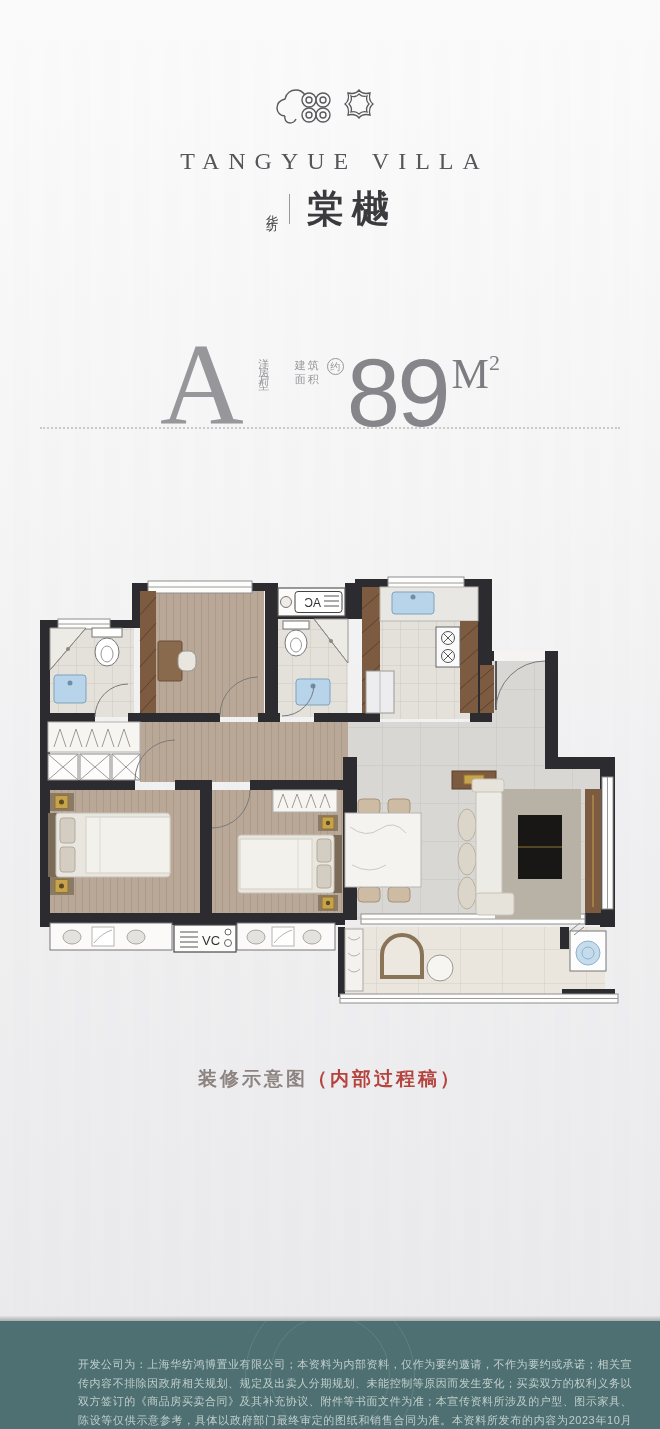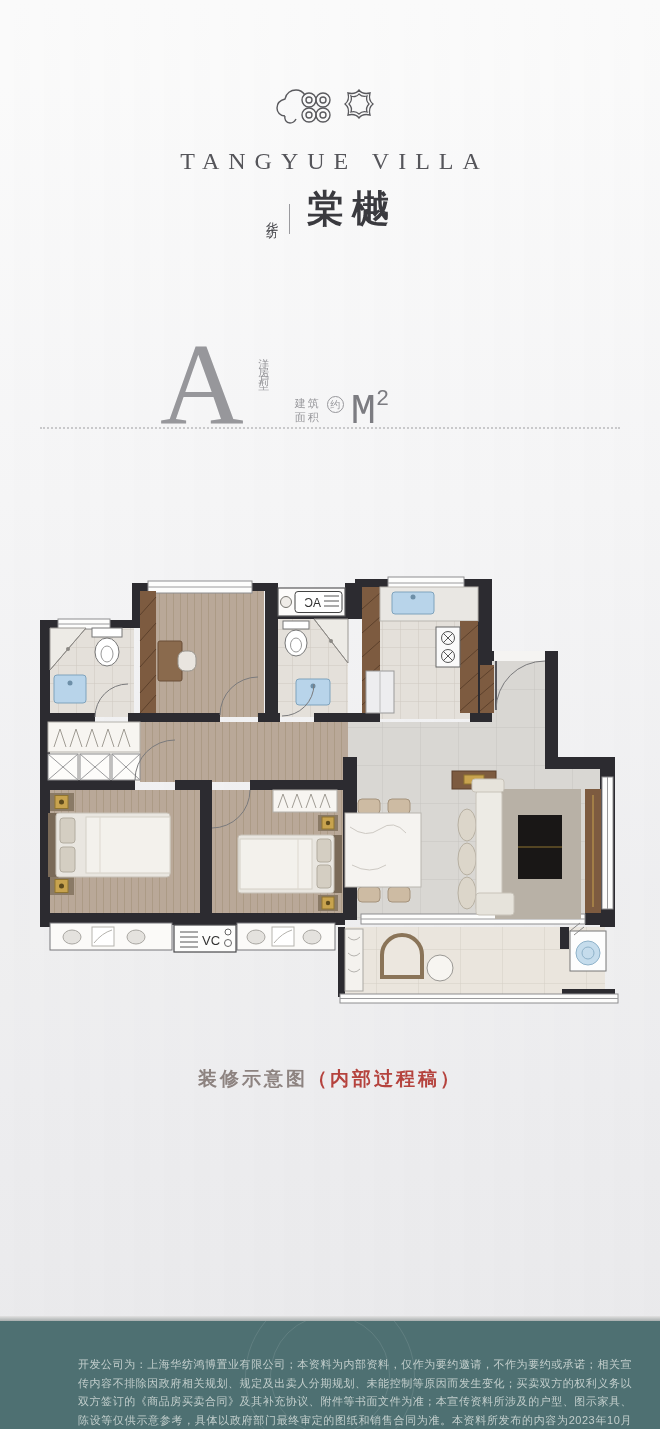--- a/index.html
+++ b/index.html
@@ -14,21 +14,21 @@
     background:repeating-linear-gradient(90deg, rgba(255,255,255,.5) 0 14px, rgba(210,210,214,.25) 14px 30px);
     mix-blend-mode:soft-light;
   }
   
   .logo { position:absolute; top:82px; left:0; width:100%; text-align:center; }
   .logo-icons { display:inline-block; }
   .logo-en {
     margin-top:8px; font-family:"Liberation Serif", serif; font-size:24px;
     letter-spacing:9px; color:#55555a; text-indent:9px;
   }
-  .logo-cn-row { margin-top:9px; display:flex; justify-content:center; align-items:flex-end; gap:9px; }
+  .logo-cn-row { margin-top:9px; display:flex; justify-content:center; align-items:center; gap:9px; }
   .cn-small {
     writing-mode:vertical-rl; font-size:12px; letter-spacing:4px; color:#46464b; height:36px;
   }
   .cn-divider { width:1px; height:30px; background:#9a9a9e; }
   .cn-large {
     font-family:"Liberation Serif", serif; font-weight:600; font-size:37px;
     letter-spacing:8px; color:#3a3a3f; text-indent:8px;
   }
   
   .unit-title { position:absolute; top:328px; left:160px; height:100px; display:flex; align-items:flex-end; }
@@ -45,21 +45,21 @@
   .area-label span{display:block;}
   .approx-circle {
     width:17px; height:17px; border:1px solid #97979b; border-radius:50%;
     font-size:10px; color:#97979b; display:flex; align-items:center; justify-content:center;
     margin:0 3px 6px 6px; flex:none;
   }
   .area-value {
     font-size:96px; line-height:70px; color:#85858a; font-weight:500; letter-spacing:-3px;
   }
   .area-unit {
-    font-family:Liberation Mono, monospace; font-size:42px; line-height:32px; color:#7c7c81; margin-left:4px;
+    font-family:Liberation Serif, serif; font-size:42px; line-height:32px; color:#7c7c81; margin-left:4px;
   }
   .area-unit sup { font-size:22px; vertical-align:18px; line-height:0; }
   .dotted-line {
     position:absolute; top:427px; left:40px; width:580px;
     border-top:2px dotted #c9c9cb;
   }
   
   .floor-plan { position:absolute; left:40px; top:575px; width:580px; height:430px; }
   
   .caption {
@@ -121,20 +121,21 @@
 
   <div class="unit-title">
     <div class="unit-letter">A</div>
     <div class="unit-vertical">洋房户型</div>
     <div class="area-group">
       <div class="area-label">
         <span>建筑</span>
         <span>面积</span>
       </div>
       <div class="approx-circle">约</div>
+      <div class="area-value">89</div>
       <div class="area-unit"><span>M</span><sup>2</sup></div>
     </div>
   </div>
   <div class="dotted-line"></div>
 
   <div class="floor-plan">
   <svg viewBox="0 0 580 430" width="580" height="430">
     <defs>
       <pattern id="wood" width="7" height="40" patternUnits="userSpaceOnUse">
         <rect width="7" height="40" fill="#b9a898"></rect>

